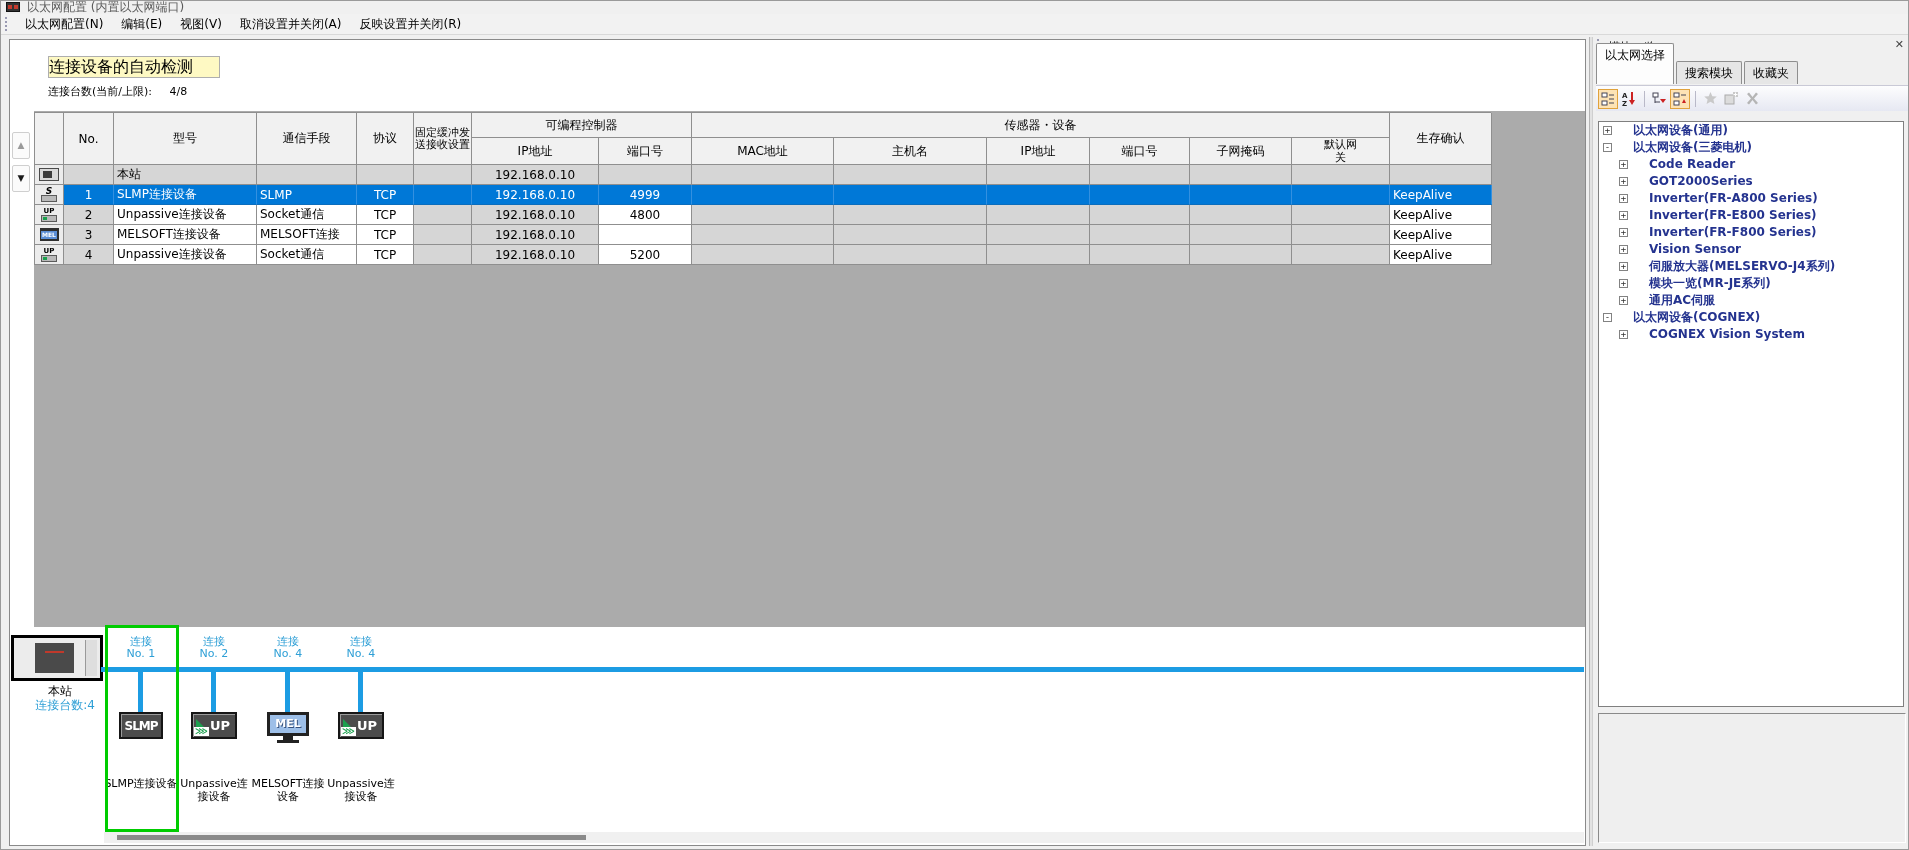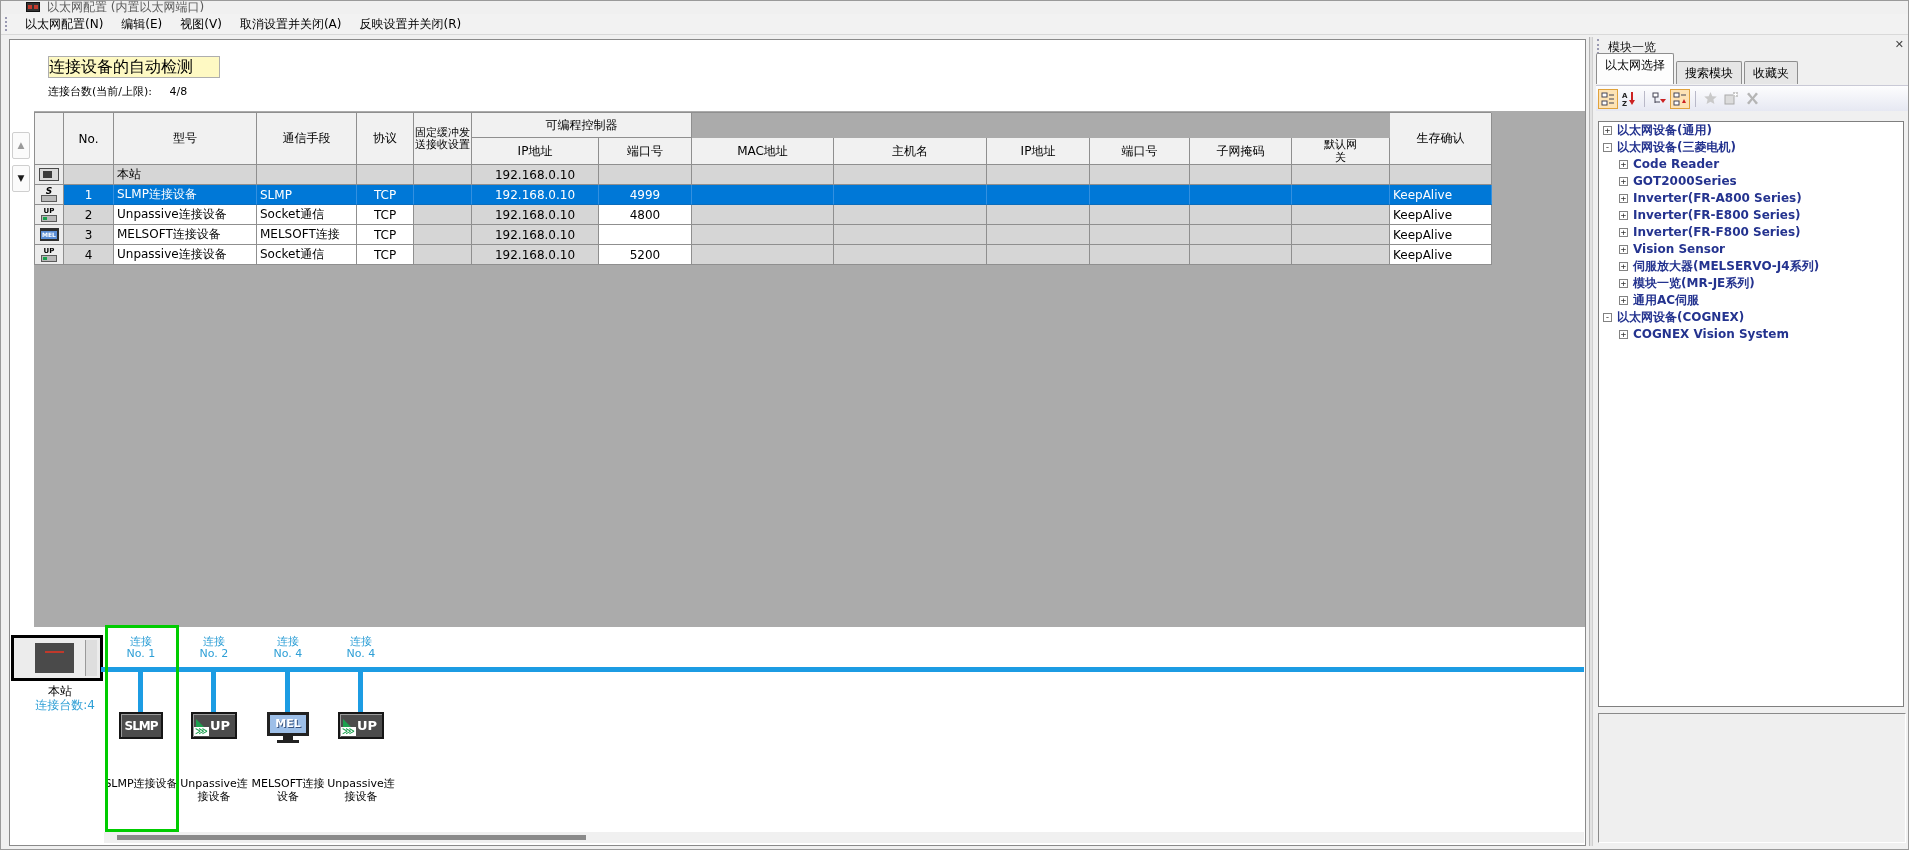--- a/index.html
+++ b/index.html
@@ -1,21 +1,21 @@
 <!DOCTYPE html>
 <html><head>
 <meta charset="utf-8">
 <style>
   * { margin:0; padding:0; box-sizing:border-box; }
   body { font-family:"DejaVu Sans","Liberation Sans",sans-serif; background:#e4e4e4; }
   #app { position:relative; width:1909px; height:850px; background:#f0f0f0;
          border:1px solid #9a9a9a; overflow:hidden; font-size:12px; color:#000; }
 
   
-  .titlebar { position:absolute; left:0; top:0; right:0; height:13px; background:#f0f0f0; overflow:hidden;margin-left:20px; }
+  .titlebar { position:absolute; left:0; top:0; right:0; height:13px; background:#f0f0f0; overflow:hidden; }
   .app-icon { position:absolute; left:5px; top:1px; width:14px; height:10px; background:#333;
               border:1px solid #111; }
   .app-icon:before { content:""; position:absolute; left:1px; top:2px; width:4px; height:4px; background:#c43b2e; }
   .app-icon:after  { content:""; position:absolute; right:1px; top:2px; width:4px; height:4px; background:#c43b2e; }
   .title-text { position:absolute; left:26px; top:-2px; font-size:12px; color:#5a5a5a; }
 
   
   .menubar { position:absolute; left:0; top:13px; right:0; height:21px; background:#f2f2f2;
              border-bottom:1px solid #d9d9d9; display:flex; align-items:center; }
   .menu-grip { width:5px; height:14px; margin:0 6px 0 4px; border-left:2px dotted #9a9ab2; }
@@ -111,35 +111,35 @@
   .splitter { position:absolute; left:1588px; top:36px; width:4px; height:809px; background:#e2e2e2;
               border-left:1px solid #b4b4b4; border-right:1px solid #cfcfcf; }
   .side-panel { position:absolute; left:1593px; top:34px; width:316px; height:811px; background:#f0f0f0; }
   .sp-title { position:absolute; left:0; top:0; width:100%; height:24px; }
   .sp-grip { position:absolute; left:3px; top:4px; width:4px; height:15px; border-left:2px dotted #9a9ab2; }
   .sp-title-text { position:absolute; left:14px; top:4px; font-size:12px; color:#111; }
   .sp-close { position:absolute; right:6px; top:3px; font-size:11px; color:#444; }
   .sp-tabs { position:absolute; left:2px; top:26px; height:23px; display:flex; align-items:flex-end; }
   .sp-tab { font-size:12px; padding:3px 8px 2px; border:1px solid #8e8e8e; border-bottom:none;
             background:#e6e6e6; margin-right:2px; border-radius:2px 2px 0 0; }
-  .sp-tab.active { background:#fdfdfd; padding-bottom:10px; }
+  .sp-tab.active { background:#fdfdfd; padding-bottom:20px; }
   .sp-toolbar { position:absolute; left:2px; top:50px; width:312px; height:26px; display:flex; align-items:center;
                 background:linear-gradient(#fdfdfe,#e6e8f2); border-top:1px solid #c9c9d6; padding-left:2px; }
   .tbico { width:20px; height:20px; display:flex; align-items:center; justify-content:center; margin-right:1px; }
   .tbico.hl { background:#fde3b5; border:1px solid #e0a23c; }
   .tbsep { width:1px; height:16px; background:#b9b9c8; margin:0 4px; }
 
   .sp-tree { position:absolute; left:4px; top:86px; width:306px; height:586px; background:#fff;
              border:1px solid #7f7f7f; overflow:hidden; }
   .titem { height:17px; line-height:17px; white-space:nowrap; padding-left:4px; }
   .titem.lv1 { padding-left:20px; }
   .pm { display:inline-block; width:9px; height:9px; border:1px solid #828282; background:#fff;
         font-size:9px; line-height:7px; text-align:center; color:#333; margin-right:5px; vertical-align:1px;
         font-family:"DejaVu Sans Mono","Liberation Mono",monospace; }
-  .tlabel { font-weight:bold; color:#24338F; font-size:12px; }
+  .tlabel { font-weight:bold; color:#24338F; font-size:12px;margin-left:16px; }
 
   .sp-desc { position:absolute; left:4px; top:678px; width:308px; height:130px; background:#efefef;
              border:1px solid #8a8a8a; border-bottom-color:#fff; border-right-color:#fff; }
 </style>
 </head>
 <body>
 
 <div id="app">
 
   <div class="titlebar">
@@ -175,20 +175,21 @@
       <div class="etable">
 
         <div class="thead grid15">
           <div class="hc" style="grid-area:1/1/3/2"></div>
           <div class="hc" style="grid-area:1/2/3/3">No.</div>
           <div class="hc" style="grid-area:1/3/3/4">型号</div>
           <div class="hc" style="grid-area:1/4/3/5">通信手段</div>
           <div class="hc" style="grid-area:1/5/3/6">协议</div>
           <div class="hc sm" style="grid-area:1/6/3/7">固定缓冲发送接收设置</div>
           <div class="hc" style="grid-area:1/7/2/9">可编程控制器</div>
+          <div class="hc" style="grid-area:1/9/2/15">传感器・设备</div>
           <div class="hc" style="grid-area:1/15/3/16">生存确认</div>
           <div class="hc" style="grid-area:2/7/3/8">IP地址</div>
           <div class="hc" style="grid-area:2/8/3/9">端口号</div>
           <div class="hc" style="grid-area:2/9/3/10">MAC地址</div>
           <div class="hc" style="grid-area:2/10/3/11">主机名</div>
           <div class="hc" style="grid-area:2/11/3/12">IP地址</div>
           <div class="hc" style="grid-area:2/12/3/13">端口号</div>
           <div class="hc" style="grid-area:2/13/3/14">子网掩码</div>
           <div class="hc sm" style="grid-area:2/14/3/15">
             <span class="wrap2">默认网关</span>

